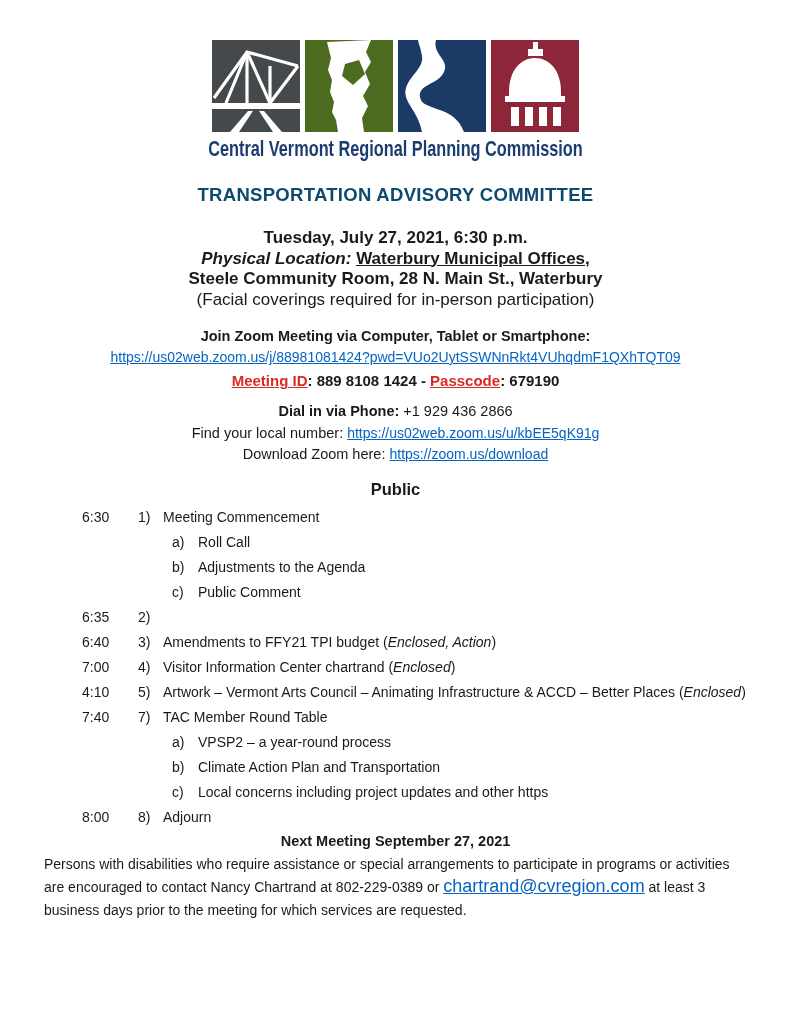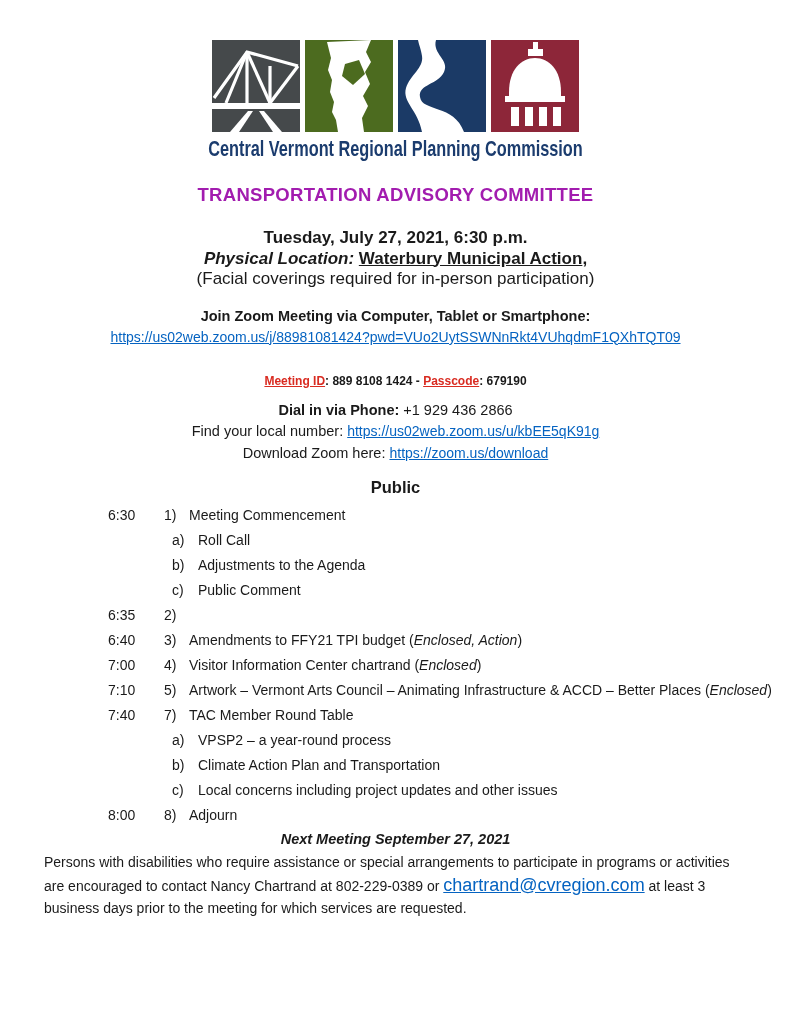--- a/index.html
+++ b/index.html
@@ -15,47 +15,47 @@
   .logo-row { display:flex; justify-content:center; gap:5px; }
   .tile { width:88px; height:92px; display:block; }
   .org-name {
     margin-top:4px; text-align:center;
     font-size:22px; font-weight:700; color:#1B3C6E;
     transform:scaleX(0.74); transform-origin:center; white-space:pre;
   }
 
   .doc-title {
     margin-top:22px; text-align:center;
-    font-size:18.5px; font-weight:700; letter-spacing:0.3px; color:#a21caf;
+    font-size:18.5px; font-weight:700; letter-spacing:0.3px; color:#0c4a6e;
   }
 
   .center { text-align:center; }
   .meeting-block { margin-top:22px; font-size:17px; line-height:20.5px; }
   .b  { font-weight:700; }
   .bi { font-weight:700; font-style:italic; }
   .bu { font-weight:700; text-decoration:underline; }
   .it { font-style:italic; }
 
   .join-block { margin-top:16px; font-size:14.5px; line-height:21px; }
   a.link { color:#0563C1; text-decoration:underline; cursor:pointer; font-size:14px; }
   .red { color:#D92B21; font-weight:700; text-decoration:underline; }
 
-  .mid-line { margin-top:26px; font-size:12px; font-weight:700; }
+  .mid-line { margin-top:4px; font-size:15px; font-weight:700; }
   .dial-block { margin-top:12px; font-size:14.5px; line-height:21.5px; }
 
   .agenda-head { margin-top:14px; text-align:center; font-size:16.5px; font-weight:700; }
   .agenda-list { margin-top:9px; }
-  .agenda-row { display:flex; align-items:baseline; padding-left:108px; font-size:14px; line-height:19px; margin-bottom:6px; }
+  .agenda-row { display:flex; align-items:baseline; padding-left:82px; font-size:14px; line-height:19px; margin-bottom:6px; }
   .agenda-time { width:56px; }
   .agenda-marker { width:25px; }
   .agenda-text { white-space:nowrap; }
   .agenda-sub { display:flex; align-items:baseline; padding-left:172px; font-size:14px; line-height:19px; margin-bottom:6px; }
   .sub-marker { width:26px; }
 
-  .next-meeting { text-align:center; font-size:14.5px; font-weight:700; font-style:italic; margin-top:1px; }
+  .next-meeting { text-align:center; font-size:14.5px; font-weight:700; margin-top:1px; }
 
   .access-para { margin:4px 44px 0 44px; font-size:14px; line-height:22.5px; }
   .access-para a.link { font-size:18px; }
 
   .footer { margin-top:21px; text-align:center; color:#17365D; font-size:15.5px; line-height:23px; white-space:pre; }
 </style>
 </head>
 <body>
 
 <div class="page">
@@ -97,21 +97,22 @@
         <rect x="62" y="67" width="8" height="19"></rect>
       </g>
     </svg>
   </div>
   <div class="org-name">Central Vermont Regional Planning Commission</div>
 
   <div class="doc-title">TRANSPORTATION ADVISORY COMMITTEE</div>
 
   <div class="meeting-block center">
     <div class="b">Tuesday, July 27, 2021, 6:30 p.m.</div>
-    <div><span class="bi">Physical Location: </span><span class="bu">Waterbury Municipal Action</span><span class="b">,</span></div>
+    <div><span class="bi">Physical Location: </span><span class="bu">Waterbury Municipal Offices</span><span class="b">,</span></div>
+    <div class="b">Steele Community Room, 28 N. Main St., Waterbury</div>
     <div>(Facial coverings required for in-person participation)</div>
   </div>
 
   <div class="join-block center">
     <div class="b">Join Zoom Meeting via Computer, Tablet or Smartphone:</div>
     <div><a class="link">https://us02web.zoom.us/j/88981081424?pwd=VUo2UytSSWNnRkt4VUhqdmF1QXhTQT09</a></div>
   </div>
 
   <div class="mid-line center"><span class="red">Meeting ID</span><span>: 889 8108 1424 - </span><span class="red">Passcode</span><span>: 679190</span></div>
 
@@ -148,40 +149,40 @@
         <span class="agenda-time">6:40</span>
         <span class="agenda-marker">3)</span>
         <span class="agenda-text"><span>Amendments to FFY21 TPI budget (</span><span class="it">Enclosed, Action</span><span>)</span></span>
       </div>
       <div class="agenda-row">
         <span class="agenda-time">7:00</span>
         <span class="agenda-marker">4)</span>
         <span class="agenda-text"><span>Visitor Information Center chartrand (</span><span class="it">Enclosed</span><span>)</span></span>
       </div>
       <div class="agenda-row">
-        <span class="agenda-time">7:10</span>
+        <span class="agenda-time">4:10</span>
         <span class="agenda-marker">5)</span>
         <span class="agenda-text"><span>Artwork – Vermont Arts Council – Animating Infrastructure &amp; ACCD – Better Places (</span><span class="it">Enclosed</span><span>)</span></span>
       </div>
       <div class="agenda-row">
         <span class="agenda-time">7:40</span>
         <span class="agenda-marker">7)</span>
         <span class="agenda-text"><span>TAC Member Round Table</span></span>
       </div>
       <div class="agenda-sub">
         <span class="sub-marker">a)</span>
         <span>VPSP2 – a year-round process</span>
       </div>
       <div class="agenda-sub">
         <span class="sub-marker">b)</span>
         <span>Climate Action Plan and Transportation</span>
       </div>
       <div class="agenda-sub">
         <span class="sub-marker">c)</span>
-        <span>Local concerns including project updates and other issues</span>
+        <span>Local concerns including project updates and other https</span>
       </div>
       <div class="agenda-row">
         <span class="agenda-time">8:00</span>
         <span class="agenda-marker">8)</span>
         <span class="agenda-text"><span>Adjourn</span></span>
       </div>
     </div>
 
   <div class="next-meeting">Next Meeting September 27, 2021</div>
 

